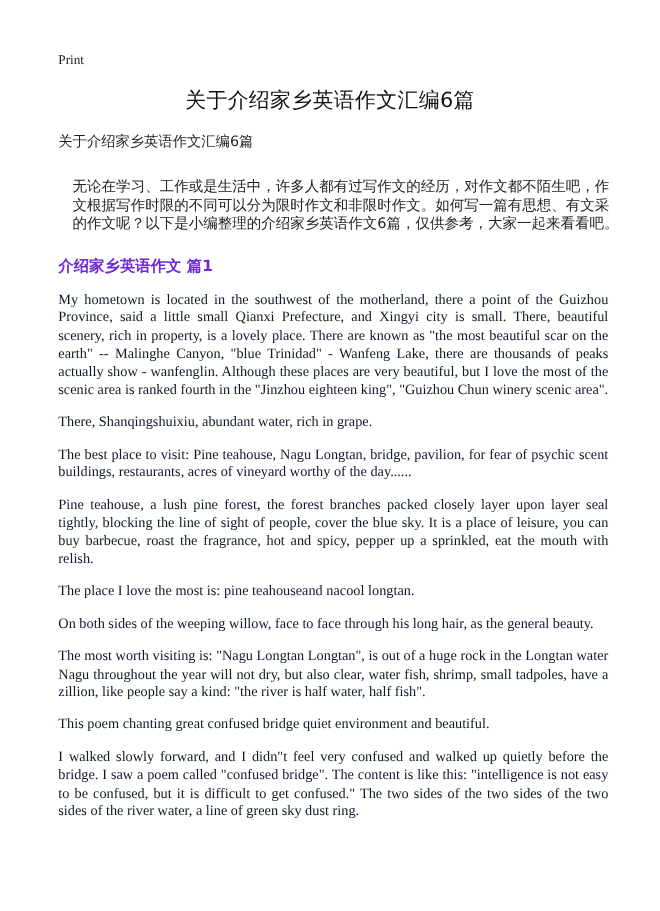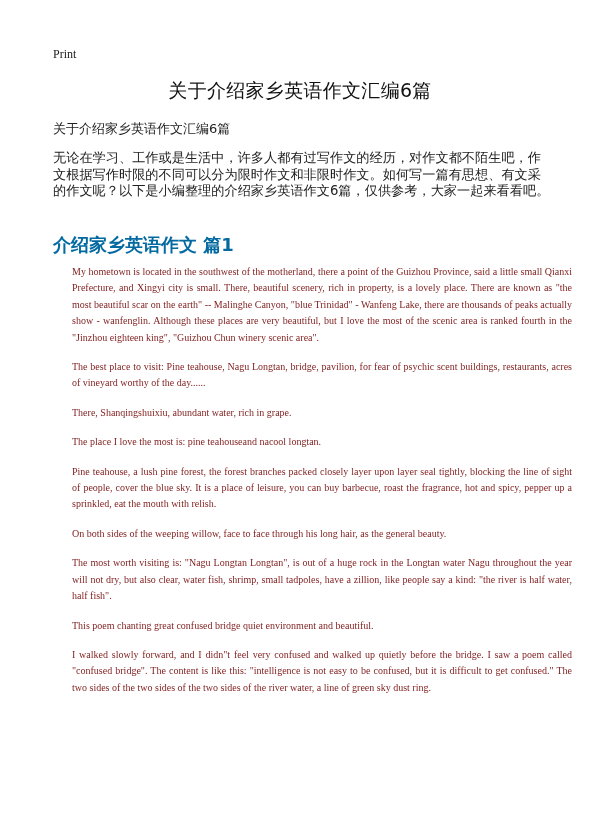--- a/index.html
+++ b/index.html
@@ -18,47 +18,47 @@
       font-family: "DejaVu Sans", sans-serif; font-size: 19px; font-weight: normal;
       color: #111; margin: 0; letter-spacing: 0.3px;
     }
     .subtitle {
       position: absolute; left: 53px; top: 120px;
       font-family: "DejaVu Sans", sans-serif; font-size: 13px; color: #222;
     }
     .intro {
       position: absolute; left: 53px; top: 150px; width: 500px;
       font-family: "DejaVu Sans", sans-serif; font-size: 13.2px; line-height: 16.5px;
-      color: #222; margin: 0;
+      color: #222; margin: 13px;
     }
     .section-heading {
       position: absolute; left: 53px; top: 233px;
-      font-family: "DejaVu Sans", sans-serif; font-size: 18px; font-weight: bold;
-      color: #0369a1; margin: 0;
+      font-family: "DejaVu Sans", sans-serif; font-size: 14px; font-weight: bold;
+      color: #6d28d9; margin: 0;
     }
     .body {
       position: absolute; left: 53px; top: 264px; width: 500px;
-      font-family: "Liberation Serif", serif; font-size: 10px; line-height: 16.4px;
-      color: #7f1d1d; text-align: justify; margin-left: 19px;
+      font-family: "Liberation Serif", serif; font-size: 13px; line-height: 16.4px;
+      color: #0f172a; text-align: justify;
     }
     .body p { margin: 0 0 13px 0; }
   </style>
 </head>
 <body>
 
 <div class="page">
   <a class="print-link">Print</a>
   <h1 class="main-title">关于介绍家乡英语作文汇编6篇</h1>
   <div class="subtitle">关于介绍家乡英语作文汇编6篇</div>
   <p class="intro">无论在学习、工作或是生活中，许多人都有过写作文的经历，对作文都不陌生吧，作文根据写作时限的不同可以分为限时作文和非限时作文。如何写一篇有思想、有文采的作文呢？以下是小编整理的介绍家乡英语作文6篇，仅供参考，大家一起来看看吧。</p>
   <h2 class="section-heading">介绍家乡英语作文 篇1</h2>
   <div class="body">
     <p>My hometown is located in the southwest of the motherland, there a point of the Guizhou Province, said a little small Qianxi Prefecture, and Xingyi city is small. There, beautiful scenery, rich in property, is a lovely place. There are known as "the most beautiful scar on the earth" -- Malinghe Canyon, "blue Trinidad" - Wanfeng Lake, there are thousands of peaks actually show - wanfenglin. Although these places are very beautiful, but I love the most of the scenic area is ranked fourth in the "Jinzhou eighteen king", "Guizhou Chun winery scenic area".</p>
+    <p>There, Shanqingshuixiu, abundant water, rich in grape.</p>
     <p>The best place to visit: Pine teahouse, Nagu Longtan, bridge, pavilion, for fear of psychic scent buildings, restaurants, acres of vineyard worthy of the day......</p>
-    <p>There, Shanqingshuixiu, abundant water, rich in grape.</p>
+    <p>Pine teahouse, a lush pine forest, the forest branches packed closely layer upon layer seal tightly, blocking the line of sight of people, cover the blue sky. It is a place of leisure, you can buy barbecue, roast the fragrance, hot and spicy, pepper up a sprinkled, eat the mouth with relish.</p>
     <p>The place I love the most is: pine teahouseand nacool longtan.</p>
-    <p>Pine teahouse, a lush pine forest, the forest branches packed closely layer upon layer seal tightly, blocking the line of sight of people, cover the blue sky. It is a place of leisure, you can buy barbecue, roast the fragrance, hot and spicy, pepper up a sprinkled, eat the mouth with relish.</p>
     <p>On both sides of the weeping willow, face to face through his long hair, as the general beauty.</p>
     <p>The most worth visiting is: "Nagu Longtan Longtan", is out of a huge rock in the Longtan water Nagu throughout the year will not dry, but also clear, water fish, shrimp, small tadpoles, have a zillion, like people say a kind: "the river is half water, half fish".</p>
     <p>This poem chanting great confused bridge quiet environment and beautiful.</p>
     <p>I walked slowly forward, and I didn"t feel very confused and walked up quietly before the bridge. I saw a poem called "confused bridge". The content is like this: "intelligence is not easy to be confused, but it is difficult to get confused." The two sides of the two sides of the two sides of the river water, a line of green sky dust ring.</p>
   </div>
 </div>
 
 </body></html>

